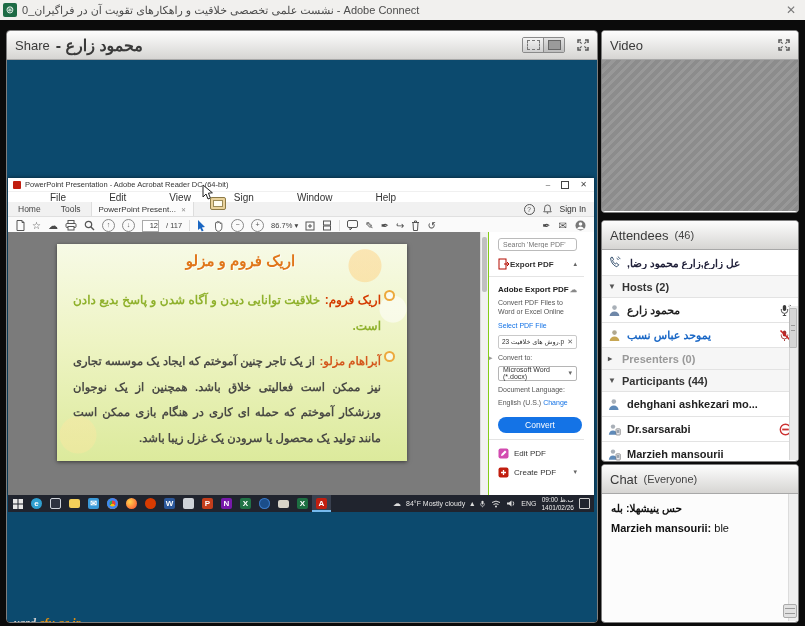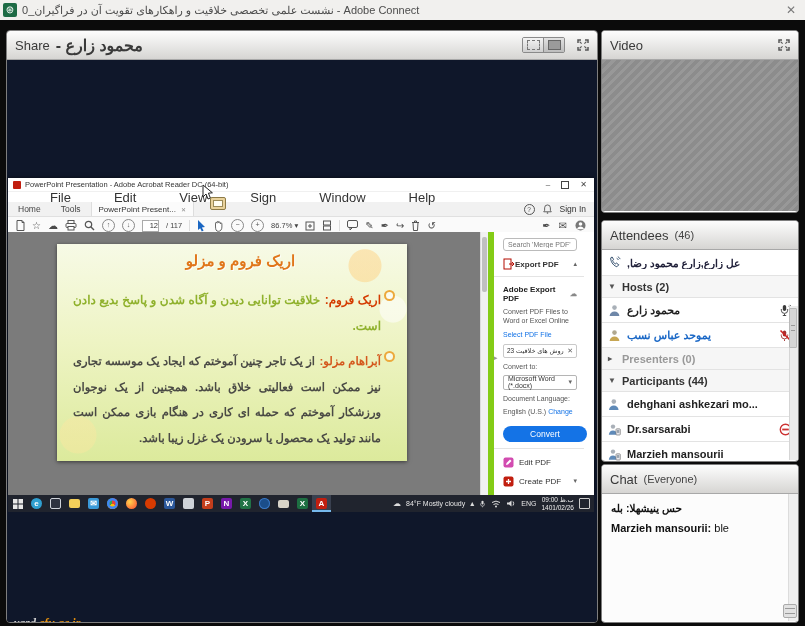--- a/index.html
+++ b/index.html
@@ -17,39 +17,39 @@
   
   .pod{position:absolute;border:1px solid #7e7e7e;border-radius:4px;overflow:hidden;background:#fff;}
   .pod-header{height:28px;background:linear-gradient(#fdfdfd,#d6d5d3);border-bottom:1px solid #a8a8a8;
               display:flex;align-items:center;padding:0 8px;color:#3a3a3a;}
   .pod-title{font-size:13px;}
   .pod-sub{font-size:16px;font-weight:bold;margin-left:6px;direction:ltr;}
   .flexspace{flex:1;}
 
   
   .share-pod{left:6px;top:30px;width:590px;height:591px;background:#000;}
-  .share-body{position:relative;width:100%;height:562px;background:#0f172a;text-decoration:underline;}
+  .share-body{position:relative;width:100%;height:562px;background:#0c4a6e;text-decoration:underline;}
   .seg{display:flex;border:1px solid #8a8a8a;border-radius:2px;overflow:hidden;margin-right:12px;}
   .seg-btn{width:20px;height:14px;background:linear-gradient(#f4f4f4,#d0d0d0);display:flex;align-items:center;justify-content:center;}
   .seg-btn+.seg-btn{border-left:1px solid #8a8a8a;background:linear-gradient(#e2e2e2,#bdbdbd);}
   .seg-rect-dash{width:11px;height:8px;border:1px dashed #777;}
   .seg-rect-solid{width:11px;height:8px;border:1px solid #666;background:#9a9a9a;}
 
   
   .screen{position:absolute;left:1px;top:118px;width:586px;height:334px;background:#000;}
 
   
   .pdf-win{position:absolute;left:0;top:0;width:586px;height:317px;background:#fff;box-shadow:0 0 4px rgba(0,0,0,.6);}
   .pdf-titlebar{height:13px;background:#fff;display:flex;align-items:center;border-bottom:1px solid #f0f0f0;}
   .pdf-doc-icon{width:8px;height:8px;background:#c11e0f;border-radius:1px;margin:0 4px 0 5px;}
   .pdf-title{font-size:7.5px;color:#333;white-space:nowrap;}
   .pdf-ctrls{margin-left:auto;display:flex;align-items:center;gap:11px;margin-right:7px;color:#444;font-size:8px;}
   .pdf-max{width:6px;height:6px;border:1px solid #444;}
   .pdf-menubar{height:10px;display:flex;align-items:center;gap:7px;padding-left:6px;background:#fff;}
-  .pdf-menu-item{font-size:13px;color:#333;padding-left:36px;}
+  .pdf-menu-item{font-size:10px;color:#333;padding-left:36px;}
   .pdf-tabbar{height:14px;background:#f1f1f1;border-bottom:1px solid #e0e0e0;display:flex;align-items:center;}
   .pdf-tab{font-size:8.5px;color:#444;padding:0 10px;}
   .pdf-doctab{height:14px;background:#fbfbfb;border-left:1px solid #ddd;border-right:1px solid #ddd;
               display:flex;align-items:center;gap:5px;padding:0 7px;font-size:8px;color:#333;max-width:110px;}
   .doctab-x{font-size:6px;color:#888;}
   .pdf-tab-right{margin-left:auto;display:flex;align-items:center;gap:8px;margin-right:8px;}
   .help-circ{width:9px;height:9px;border:1px solid #555;border-radius:50%;color:#555;font-size:6.5px;
              text-align:center;line-height:9px;}
   .signin{font-size:8.5px;color:#333;}
   .pdf-toolbar{height:17px;background:#fafafa;border-bottom:1px solid #cfcfcf;display:flex;align-items:center;
@@ -81,21 +81,21 @@
   .slide-bullets{position:absolute;top:42px;right:26px;left:16px;direction:rtl;text-align:justify;}
   .bullet{position:relative;margin-bottom:10px;line-height:1.6;}
   .bullet:before{content:"";position:absolute;right:-14px;top:4px;width:7px;height:7px;border:2px solid #eca93c;
                  border-radius:50%;background:rgba(255,255,255,.6);}
   .b1-lead{color:#d43b00;font-weight:bold;font-size:12px;}
   .b1-text{color:#8fb12c;font-weight:bold;font-size:12px;}
   .b2-lead{color:#d4571c;font-weight:bold;font-size:11.5px;}
   .b2-text{color:#4a4a45;font-weight:bold;font-size:11.5px;}
 
   
-  .side-panel{position:relative;width:106px;height:263px;background:#fff;border-left:6px solid #84cc16;
+  .side-panel{position:relative;width:106px;height:263px;background:#fff;border-left:1px solid #84cc16;
               padding:6px 17px 0 9px;box-sizing:border-box;font-size:7px;color:#444;}
   .panel-collapse{position:absolute;left:0;top:122px;font-size:7px;color:#999;}
   .search-box{width:100%;height:13px;border:1px solid #bbb;border-radius:3px;font-size:7px;color:#777;
               box-sizing:border-box;padding:0 4px;font-family:"Liberation Sans",sans-serif;}
   .panel-row{display:flex;align-items:center;margin-top:7px;}
   .panel-row-label{font-size:8px;font-weight:bold;color:#333;}
   .panel-caret{margin-left:auto;color:#666;font-size:7px;}
   .panel-div{height:1px;background:#e4e4e4;margin:6px -7px 0 -9px;}
   .pex-title{font-size:8px;font-weight:bold;color:#222;margin-top:8px;display:flex;align-items:center;}
   .pex-badge{margin-left:auto;color:#888;font-size:7px;}

